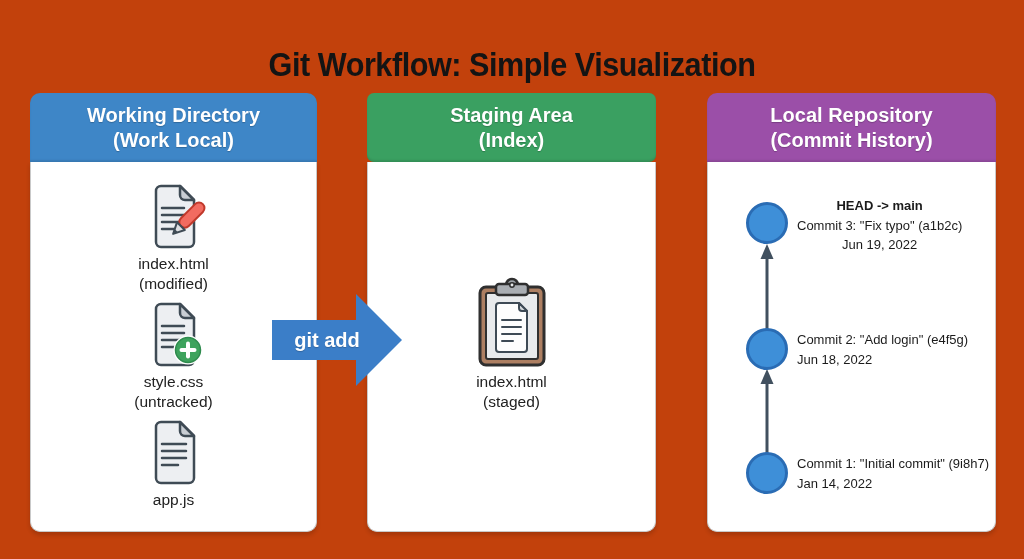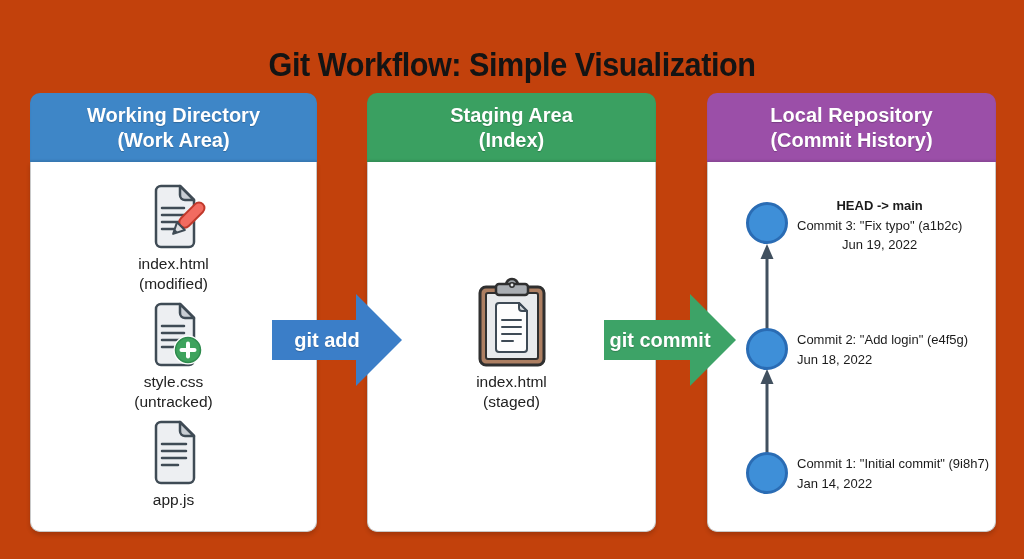--- a/index.html
+++ b/index.html
@@ -14,21 +14,21 @@
   #panel-working{left:30px;width:287px;}
   #panel-staging{left:367px;width:289px;}
   #panel-repo{left:707px;width:289px;}
 
   .hd{height:69px;border-radius:10px 10px 0 0;color:#fff;font-weight:bold;
     font-size:20px;text-align:center;display:flex;flex-direction:column;
     justify-content:center;line-height:25px;
     text-shadow:0 1px 1px rgba(0,0,0,.22);
     box-shadow:inset 0 -2px 2px rgba(0,0,0,.10);}
   .hd.blue{background:#3E86C7;}
-  .hd.green{background:#3AA061;}
+  .hd.green{background:#3AA061;border-radius:7px;}
   .hd.purple{background:#9B4FA8;}
 
   .pbody{position:absolute;top:69px;left:0;right:0;bottom:0;background:#fff;
     border:1px solid #c9c9c9;border-top:none;border-radius:0 0 10px 10px;
     box-shadow:0 3px 4px rgba(0,0,0,.16);}
 
   .file{position:absolute;left:0;width:100%;display:flex;flex-direction:column;
     align-items:center;justify-content:space-between;}
   .fname,.fstatus{font-size:15.5px;line-height:20px;color:#222;}
   .fname{margin-top:3px;}
@@ -46,21 +46,21 @@
 </head>
 <body>
 
 <div class="stage">
 
   <h1 class="title">Git Workflow: Simple Visualization</h1>
 
   <section class="panel" id="panel-working">
     <header class="hd blue">
       <div>Working Directory</div>
-      <div>(Work Area)</div>
+      <div>(Work Local)</div>
     </header>
     <div class="pbody"></div>
 
     <div class="file" style="top:90px;">
       <svg width="66" height="68" viewBox="0 0 64 68">
         <path d="M19 3 H38 L52 17 V59 a5 5 0 0 1 -5 5 H19 a5 5 0 0 1 -5 -5 V8 a5 5 0 0 1 5 -5 Z" fill="#EDEFF2" stroke="#3F4B55" stroke-width="2.5" stroke-linejoin="round"></path>
         <path d="M38 3 L52 17 H43 a5 5 0 0 1 -5 -5 Z" fill="#C9CED4" stroke="#3F4B55" stroke-width="2.5" stroke-linejoin="round"></path>
         <g stroke="#3F4B55" stroke-width="2.5" stroke-linecap="round">
           <line x1="20" y1="25" x2="42" y2="25"></line>
           <line x1="20" y1="32" x2="42" y2="32"></line>
@@ -173,20 +173,14 @@
     </div>
   </section>
 
   <div class="arrow" style="left:272px;top:294px;width:130px;height:92px;">
     <svg width="130" height="92" viewBox="0 0 130 92">
       <polygon points="0,26 84,26 84,0 130,46 84,92 84,66 0,66" fill="#3B7EC8"></polygon>
     </svg>
     <div class="lbl" style="left:0;width:110px;">git add</div>
   </div>
 
-  <div class="arrow" style="left:604px;top:294px;width:132px;height:92px;">
-    <svg width="132" height="92" viewBox="0 0 132 92">
-      <polygon points="0,26 86,26 86,0 132,46 86,92 86,66 0,66" fill="#3DA367"></polygon>
-    </svg>
-    <div class="lbl" style="left:0;width:112px;">git commit</div>
-  </div>
 
 </div>
 
 </body></html>

